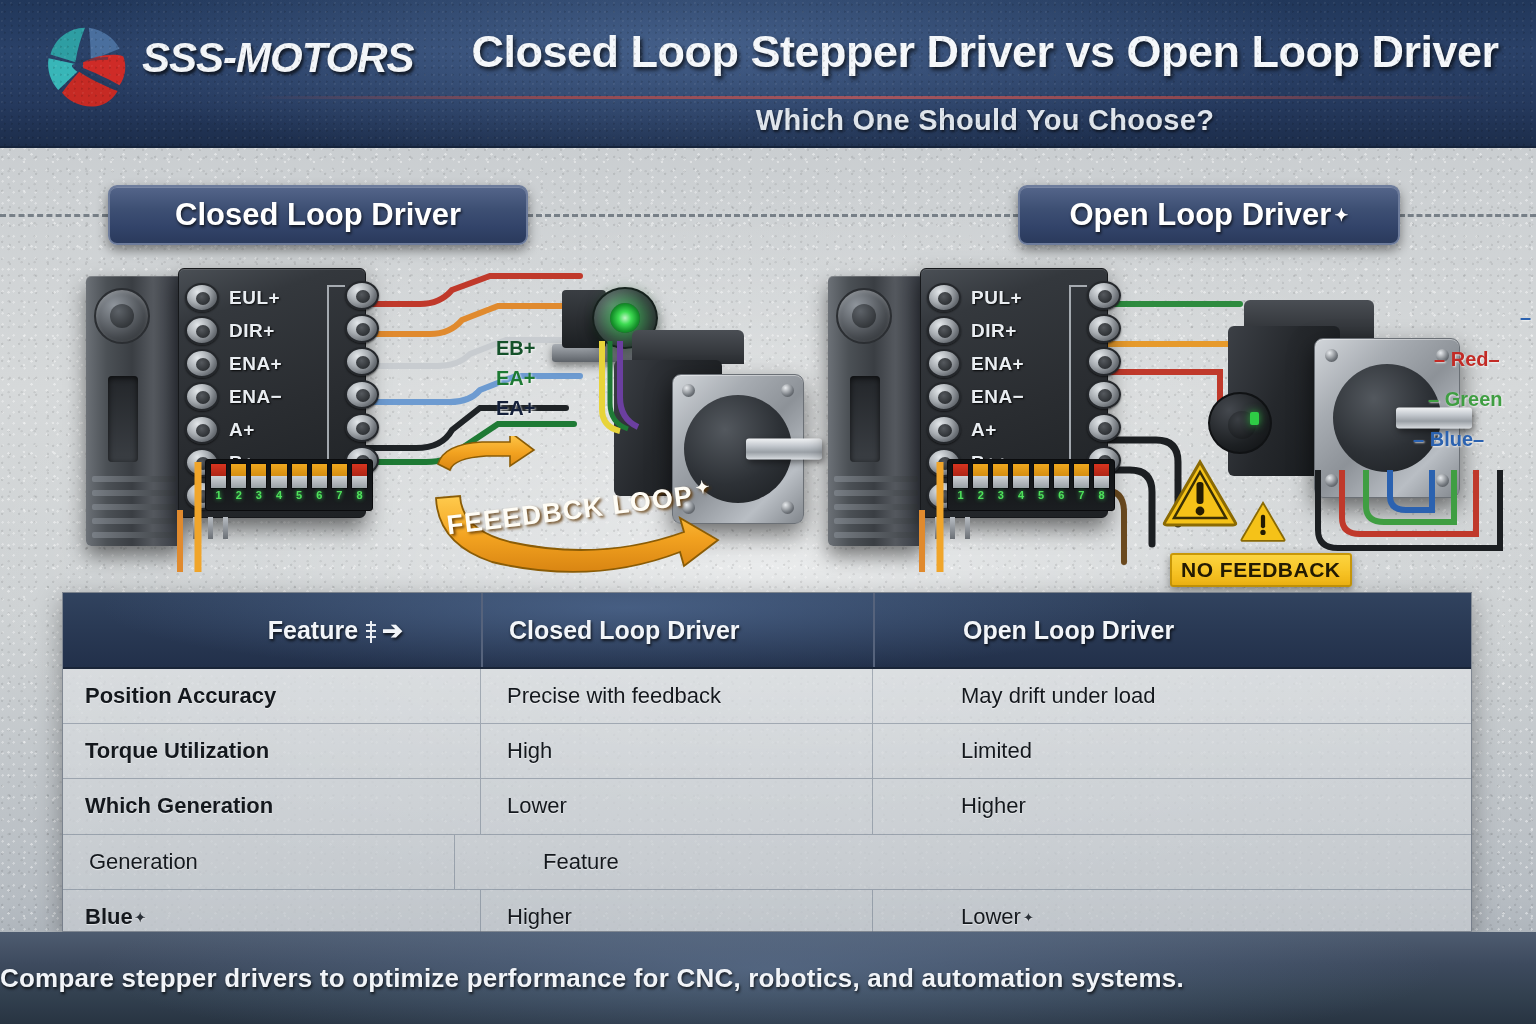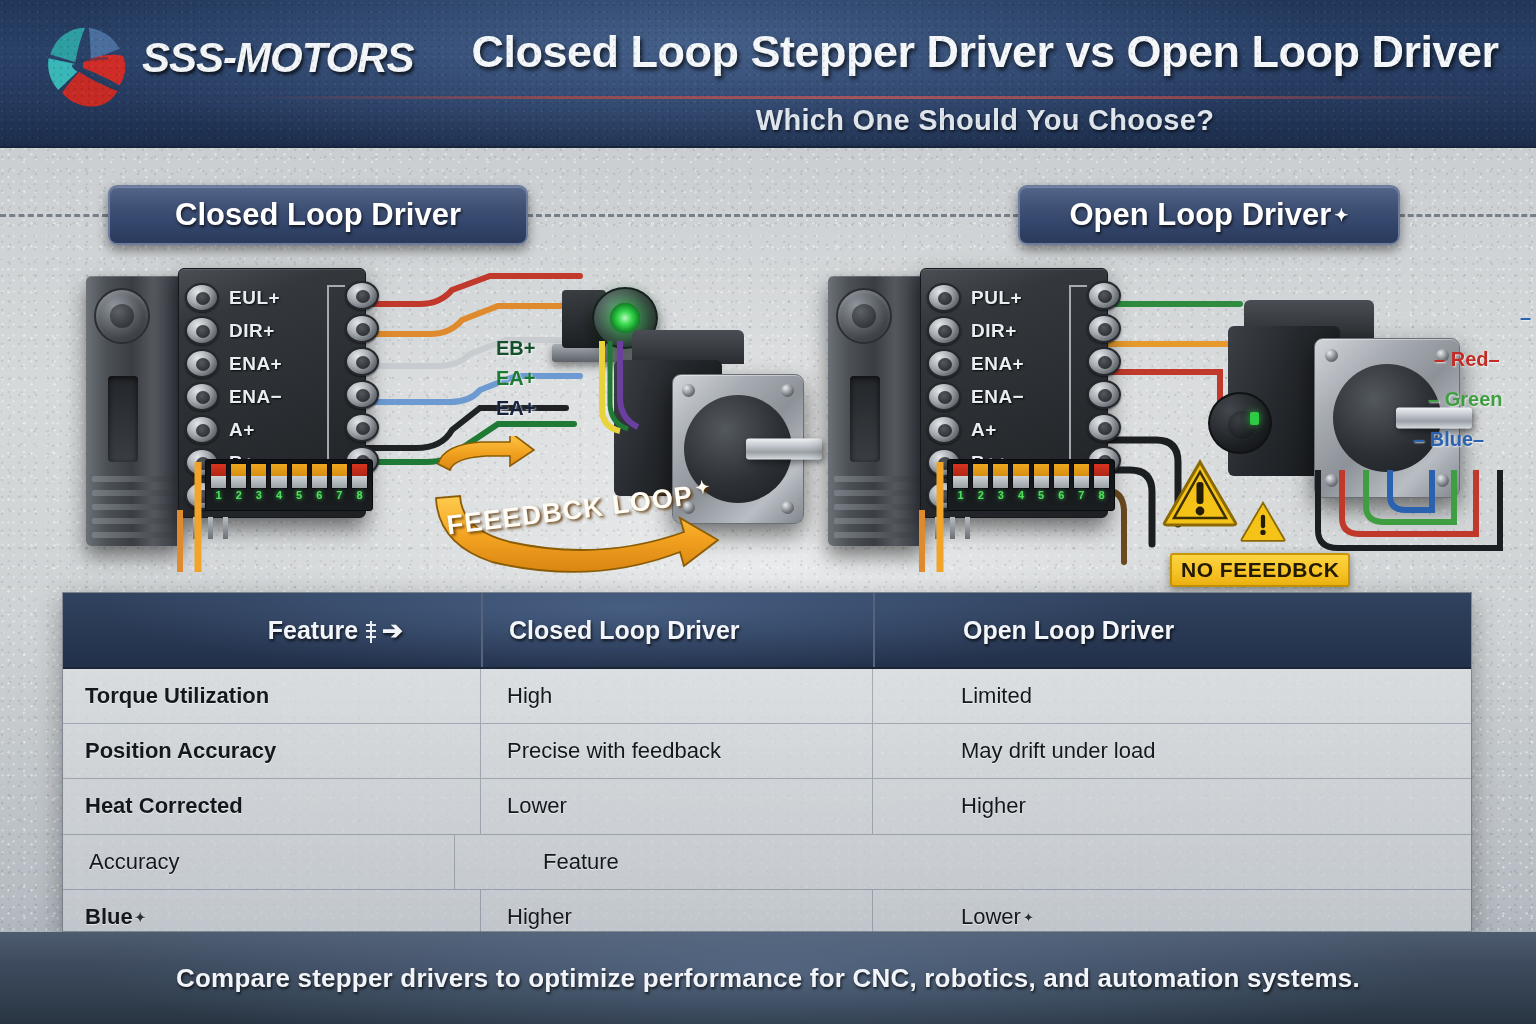--- a/index.html
+++ b/index.html
@@ -310,21 +310,21 @@
   .td-2 { width: 392px; padding-left: 26px; border-right: 1px solid rgba(95,108,126,.45); }
   .td-3 { flex: 1; padding-left: 88px; }
   .spk { font-size: 13px; margin-left: 2px; vertical-align: super; color:#2b3138; }
 
   
   .footer {
     position: absolute; left: 0; bottom: 0; width: 1536px; height: 92px;
     background:
       radial-gradient(ellipse 900px 120px at 50% 40%, rgba(110,135,170,.45), rgba(0,0,0,0) 75%),
       linear-gradient(180deg, #4e5c70 0%, #3d4a5e 35%, #32404f 70%, #283442 100%);
-    display: flex; align-items: center; justify-content: center;
+    display: flex; align-items: center; justify-content: flex-start;
   }
   .footer span {
     font-size: 26px; font-weight: bold; color: #f1f4f8;
     text-shadow: 1px 2px 3px rgba(0,0,0,.75); letter-spacing: .2px;
   }
 </style>
 </head>
 <body>
 
 <div id="page">
@@ -627,50 +627,50 @@
     </svg>
   </div>
   <div class="warn-tri" style="left:1240px; top:500px;">
     <svg width="46" height="43" viewBox="0 0 76 70">
       <path d="M38 4 L73 64 Q75 67 71 67 L5 67 Q1 67 3 64 Z" fill="#f5c218" stroke="#8a6a04" stroke-width="3"></path>
       <rect x="34.5" y="24" width="7" height="22" rx="3" fill="#241c03"></rect>
       <circle cx="38" cy="53" r="4.4" fill="#241c03"></circle>
     </svg>
   </div>
 
-  <div class="nofb">NO FEEEDBCK</div>
+  <div class="nofb">NO FEEDBACK</div>
 
   <div class="table">
     <div class="thead">
       <div class="th-1">
         <span>Feature</span>
         <span class="ladder"></span>
         <span>➔</span>
       </div>
       <div class="th-2">Closed Loop Driver</div>
       <div class="th-3">Open Loop Driver</div>
     </div>
 
     <div class="trow">
+      <div class="td-1">Position Accuracy</div>
+      <div class="td-2">Precise with feedback</div>
+      <div class="td-3">May drift under load</div>
+    </div>
+    <div class="trow">
       <div class="td-1">Torque Utilization</div>
       <div class="td-2">High</div>
       <div class="td-3">Limited</div>
     </div>
     <div class="trow">
-      <div class="td-1">Position Accuracy</div>
-      <div class="td-2">Precise with feedback</div>
-      <div class="td-3">May drift under load</div>
-    </div>
-    <div class="trow">
-      <div class="td-1">Heat Corrected</div>
+      <div class="td-1">Which Generation</div>
       <div class="td-2">Lower</div>
       <div class="td-3">Higher</div>
     </div>
     <div class="trow">
-      <div class="td-2">Accuracy</div>
+      <div class="td-2">Generation</div>
       <div class="td-3">Feature</div>
     </div>
     <div class="trow">
       <div class="td-1">
         <span>Blue</span>
           <span class="spk">✦</span>
       </div>
       <div class="td-2">Higher</div>
       <div class="td-3">
         <span>Lower</span>

